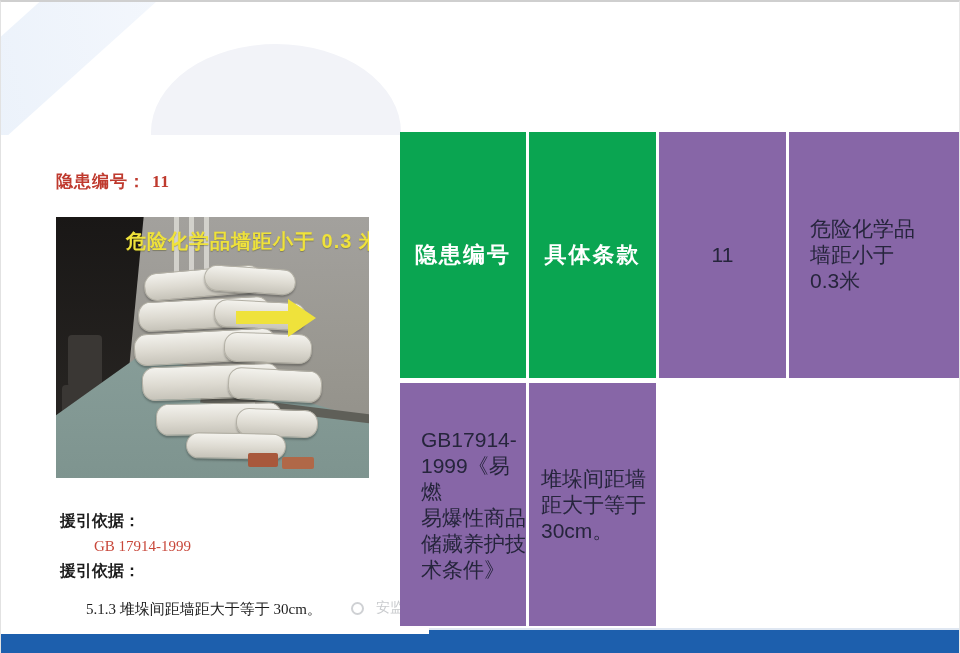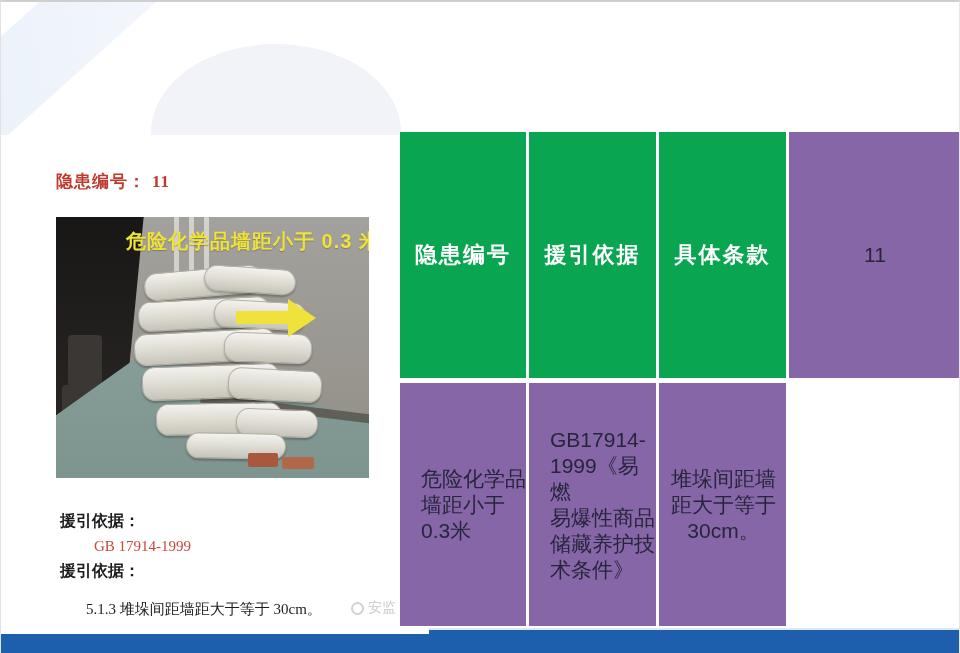--- a/index.html
+++ b/index.html
@@ -40,21 +40,21 @@
   .arrow-head{ position:absolute; left:232px; top:82px; width:0; height:0;
     border-left:28px solid #efe23b; border-top:19px solid transparent; border-bottom:19px solid transparent; }
   
   .refs{ position:absolute; left:59px; top:508px; font-family:"Liberation Serif",serif; color:#1c1c1c; }
   .ref-label{ font-weight:bold; font-size:16px; margin-top:2px; }
   .ref-red{ color:#c8473a; font-size:15px; margin:7px 0 7px 34px; }
   .ref-clause{ font-size:15px; margin:20px 0 0 26px; white-space:pre-line; }
   .refs > div{ line-height:18px; }
   
   .watermark{ position:absolute; left:350px; top:597px; display:flex; align-items:center;
-    gap:4px; color:#c9cbce; font-size:14px; z-index:1; }
+    gap:12px; color:#c9cbce; font-size:14px; z-index:1; }
   .wm-icon{ width:13px; height:13px; border:2px solid #cfd1d4; border-radius:50%; display:inline-block; }
   
   .htable{ position:absolute; left:399px; top:130px; width:561px; z-index:2;
     display:grid; grid-template-columns:126px 127px 127px 172px;
     grid-template-rows:246px 243px; column-gap:3px; row-gap:5px; background:transparent; }
   .ht-cell{ display:flex; align-items:center; }
   .ht-head{ background:#0aa551; color:#ffffff; justify-content:center;
     font-size:22px; font-weight:bold; letter-spacing:2px; }
   .ht-body{ background:#8766a7; color:#26253c; font-size:21px; line-height:26px;
     white-space:pre-line; padding-left:21px; }
@@ -115,32 +115,31 @@
     <div class="ref-clause">5.1.3   堆垛间距墙距大于等于 30cm。</div>
   </div>
 
   <div class="watermark">
     <span class="wm-icon"></span>
     <span>安监</span>
   </div>
 
   <div class="htable">
     <div class="ht-cell ht-head">隐患编号</div>
-    <div class="ht-cell ht-head">援引依据</div>
     <div class="ht-cell ht-head">具体条款</div>
     <div class="ht-cell ht-body center">11</div>
     <div class="ht-cell ht-body">危险化学品
 墙距小于
 0.3米</div>
     <div class="ht-cell ht-body">GB17914-
 1999《易燃
 易爆性商品
 储藏养护技
 术条件》</div>
-    <div class="ht-cell ht-body" style="padding-left:12px;text-align:center;">堆垛间距墙
+    <div class="ht-cell ht-body" style="padding-left:12px;">堆垛间距墙
 距大于等于
 30cm。</div>
   </div>
 
   <div class="bluebar-right"></div>
   <div class="bluebar-full"></div>
 
 </div>
 
 </body></html>

